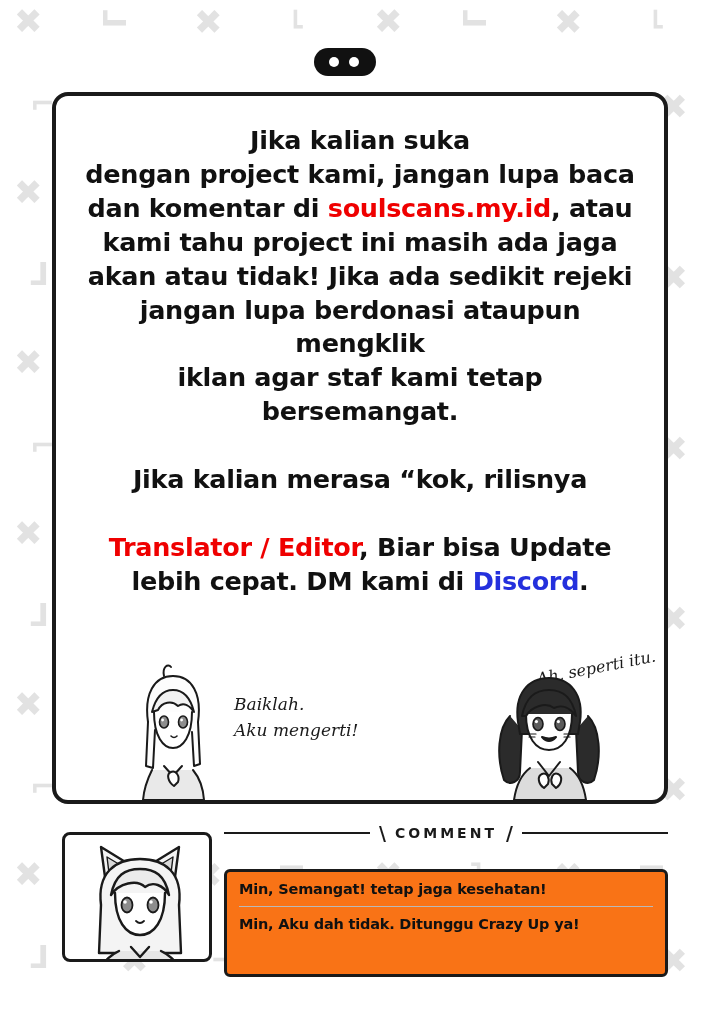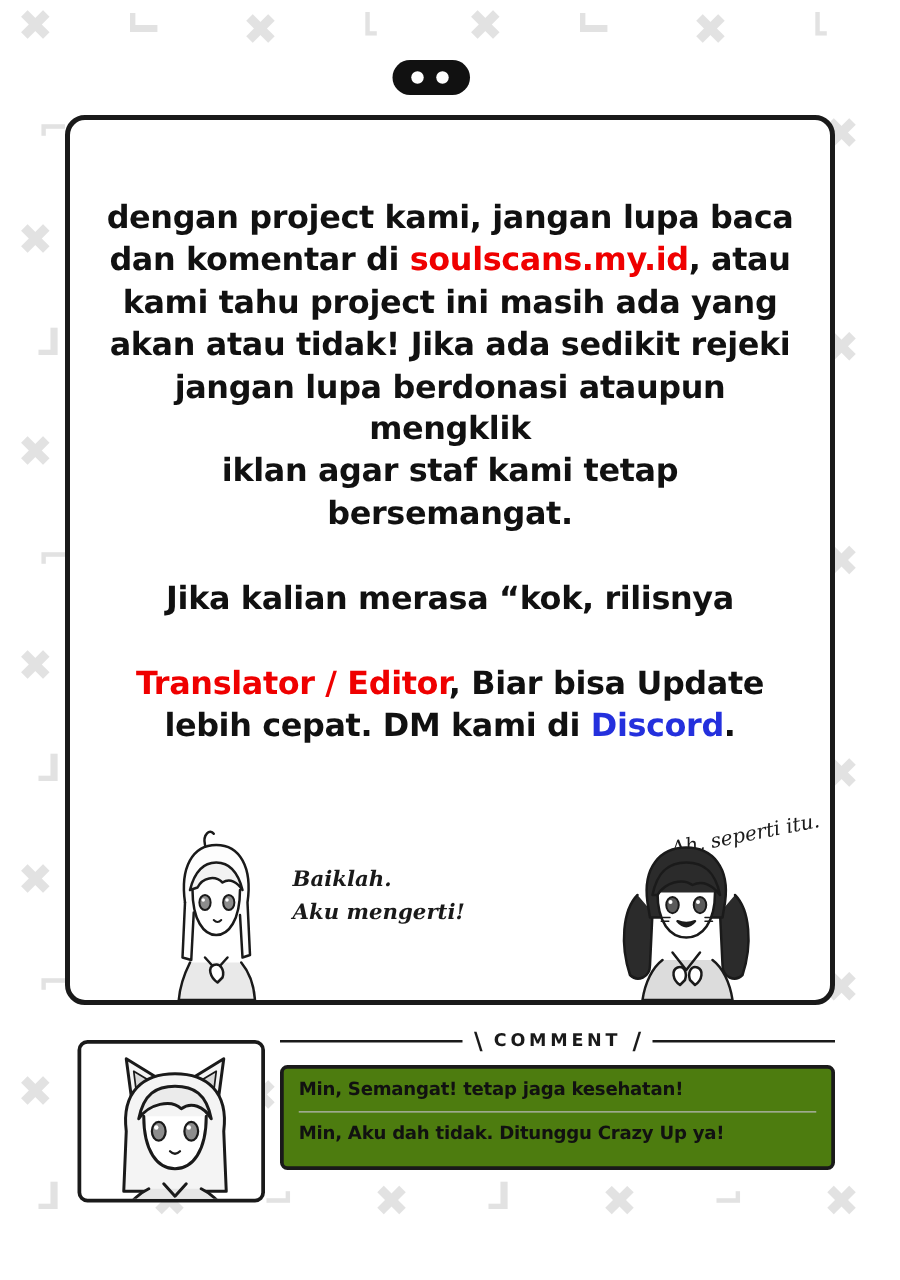--- a/index.html
+++ b/index.html
@@ -116,21 +116,21 @@
 
   .handwrite {
     position: absolute;
     font-family: "DejaVu Serif", serif;
     font-style: italic;
     font-size: 17px;
     color: #1a1a1a;
     line-height: 1.5;
     white-space: nowrap;
   }
-  #hw-left  { left: 178px; top: 42px; font-weight: bold; }
+  #hw-left  { left: 178px; top: 42px; }
   #hw-right { left: 480px; top: 6px; transform: rotate(-11deg); font-size: 16px; }
 
   
   .char { position: absolute; }
   #girl-left  { left: 62px; bottom: 0; width: 110px; height: 140px; }
   #girl-right { right: 56px; bottom: 0; width: 118px; height: 136px; }
 
   
   #comment-section {
     position: absolute;
@@ -181,26 +181,26 @@
     color: #1a1a1a;
   }
   .slash {
     font-family: "DejaVu Sans", sans-serif;
     font-weight: bold;
     font-size: 19px;
     color: #1a1a1a;
   }
 
   #comment-box {
-    margin-top: 6px;
+    margin-top: 23px;
     border: 3px solid #1a1a1a;
     border-radius: 6px;
-    background: #4d7c0f;
+    background: #f97316;
     box-sizing: border-box;
-    height: 84px;
+    height: 108px;
     padding: 0 12px;
   }
   .comment-row {
     height: 34px;
     display: flex;
     align-items: center;
     font-family: "DejaVu Sans", sans-serif;
     font-weight: bold;
     font-size: 14.5px;
     color: #111111;
@@ -310,24 +310,24 @@
     <div class="bg-glyph" style="left: 570px; top: 942.667px; font-size: 30px; font-weight: bold; transform: rotate(180deg);">⌐</div>
     <div class="bg-glyph" style="left: 660px; top: 942.667px; font-size: 34px; font-weight: bold; transform: rotate(270deg);">✖</div>
   </div>
 
 <div id="notch"></div>
 
 <div id="panel">
 
 
   <div id="para1" class="body-block">
-    <br>
+    <span>Jika kalian suka</span><br>
     <span>dengan project kami, jangan lupa baca</span><br>
     <span>dan komentar di </span><span class="red">soulscans.my.id</span><span>, atau</span><br>
-    <span>kami tahu project ini masih ada yang</span><br>
+    <span>kami tahu project ini masih ada jaga</span><br>
     <span>akan atau tidak! Jika ada sedikit rejeki</span><br>
     <span>jangan lupa berdonasi ataupun mengklik</span><br>
     <span>iklan agar staf kami tetap bersemangat.</span>
   </div>
 
   <div id="para2" class="body-block">
     <span>Jika kalian merasa “kok, rilisnya</span><br>
     <br>
     <span class="red">Translator / Editor</span><span>, Biar bisa Update</span><br>
     <span>lebih cepat. DM kami di </span><span class="blue">Discord</span><span>.</span>

